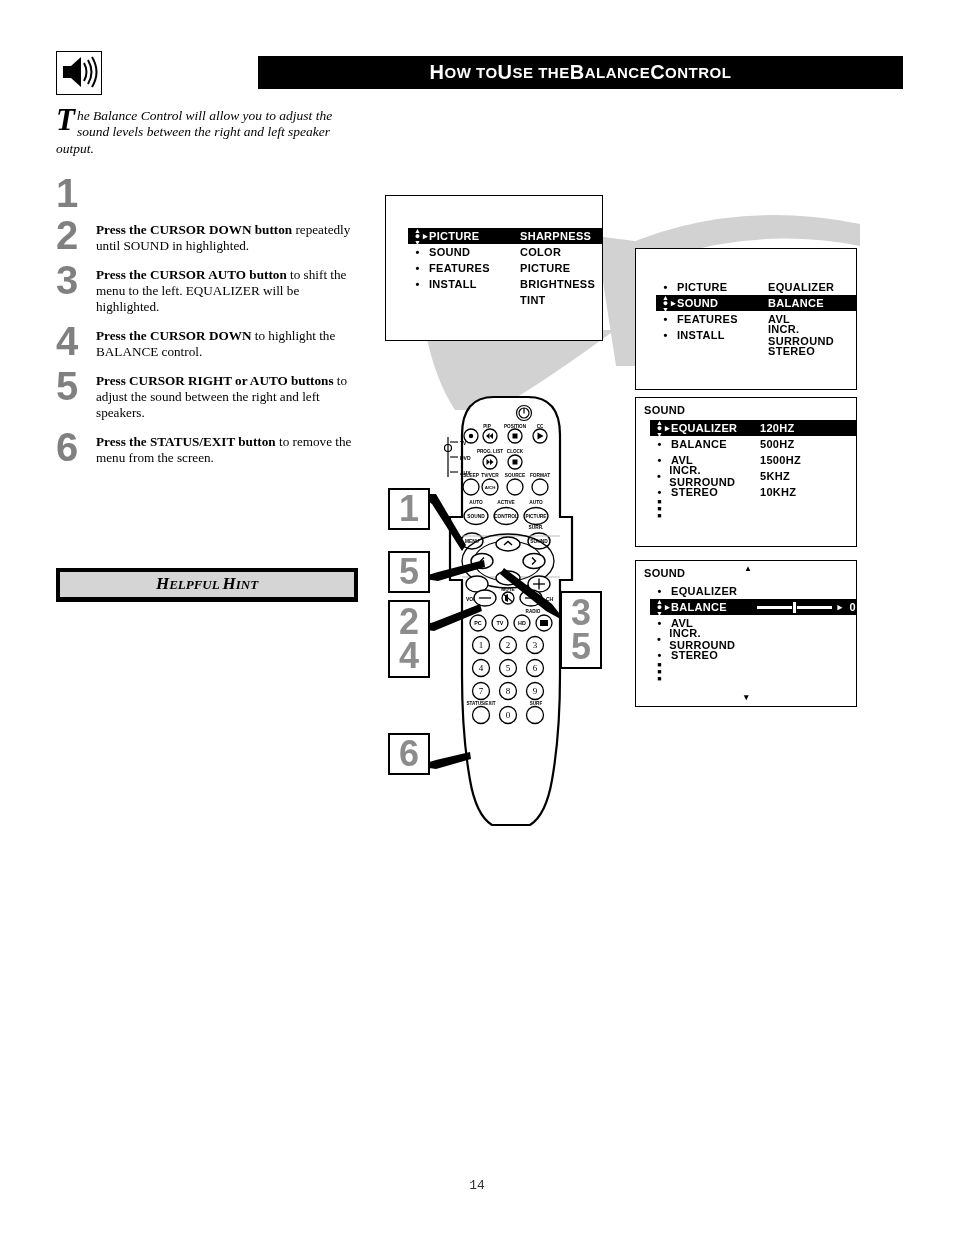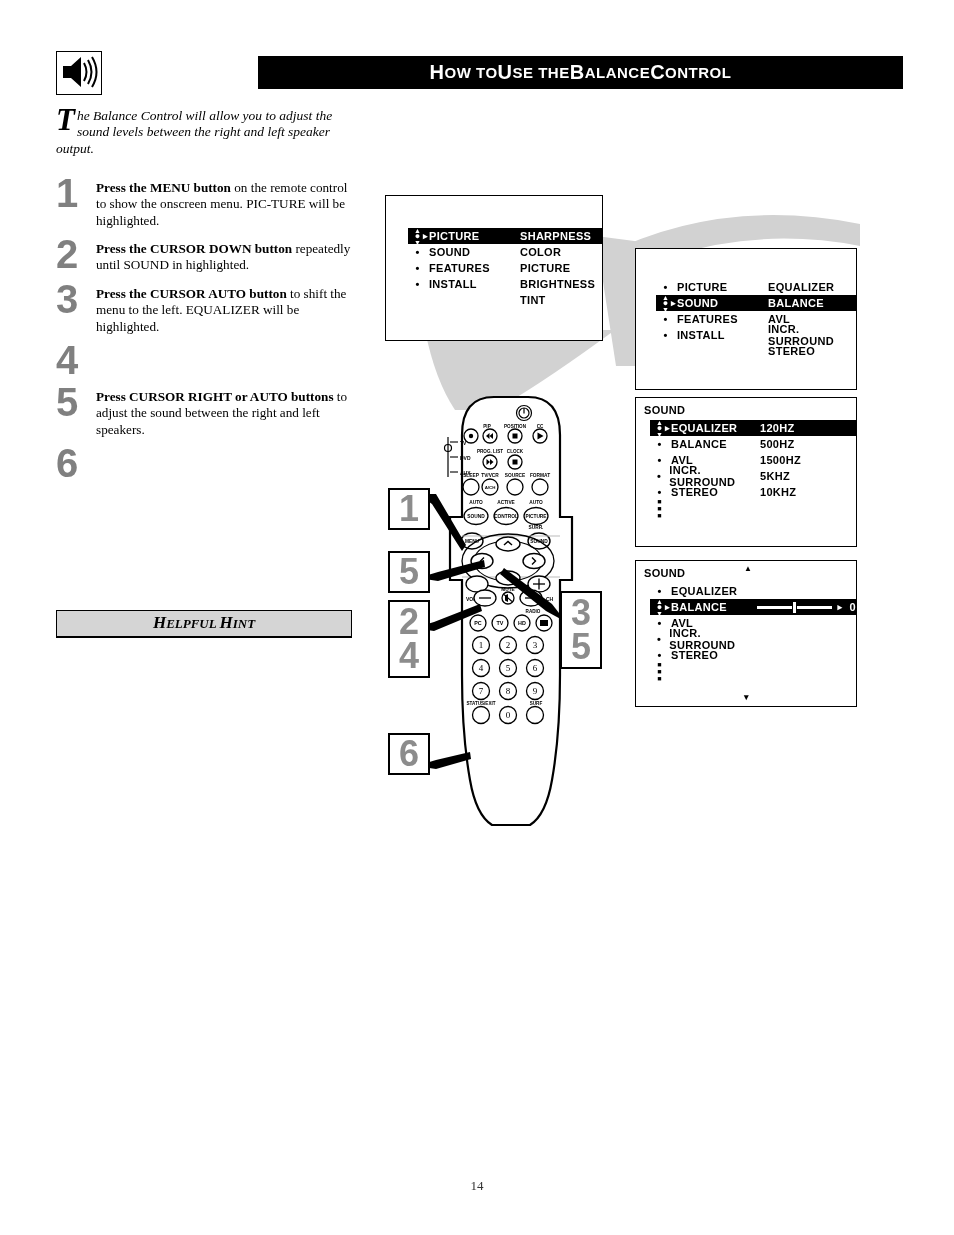--- a/index.html
+++ b/index.html
@@ -18,21 +18,21 @@
   .intro .dropcap{float:left;font-size:31px;line-height:28px;font-weight:bold;font-style:italic;padding-right:2px;margin-top:-2px;}
 
   
   .steps{position:absolute;left:56px;top:176px;width:300px;}
   .step{position:relative;display:flex;margin-bottom:8px;}
   .step-num{width:40px;flex:0 0 40px;color:#808080;font-family:"Liberation Sans",sans-serif;font-weight:bold;font-size:40px;line-height:34px;text-align:left;}
   .step-txt{flex:1;font-size:13.2px;line-height:1.24;font-family:"Liberation Serif",serif;padding-top:4px;}
   .step-txt b{font-weight:bold;}
 
   
-  .hint{position:absolute;left:56px;top:568px;width:294px;border:1px solid #000000;background:#fff;margin-top:42px;}
+  .hint{position:absolute;left:56px;top:568px;width:294px;border:4px solid #000000;background:#fff;}
   .hint-hd{background:#d5d5d5;border-bottom:1px solid #000;text-align:center;font-family:"Liberation Serif",serif;
            font-style:italic;font-weight:bold;font-size:17px;padding:2px 0 3px;}
   .hint-hd .sc{font-size:13px;}
   .hint-bd{padding:5px 7px 7px;font-size:13.2px;line-height:1.3;}
 
   
   .osd{position:absolute;border:1px solid #000;background:#fff;
        font-family:"Liberation Sans",sans-serif;font-weight:bold;font-size:11px;letter-spacing:.3px;}
   .osd-row{display:flex;align-items:center;height:16px;}
   .osd-col-l{width:112px;display:flex;align-items:center;padding-left:4px;box-sizing:border-box;}
@@ -66,21 +66,21 @@
   
   .beam{position:absolute;background:#d0d0d0;}
 
   
   .callout{position:absolute;border:2px solid #000;background:#fff;display:flex;align-items:center;justify-content:center;
            color:#8c8c8c;font-family:"Liberation Sans",sans-serif;font-weight:bold;font-size:36px;line-height:32px;z-index:6;}
   .callout.two{flex-direction:column;font-size:36px;line-height:34px;padding:2px 0;}
 
   
   .pageno{position:absolute;left:0;top:1178px;width:954px;text-align:center;
-          font-family:Liberation Serif, serif;font-size:13px;color:#333;}
+          font-family:Liberation Mono, monospace;font-size:13px;color:#333;}
 
   svg{display:block;}
 </style>
 </head>
 <body>
 
 <div class="page">
 
   <div class="hdr-icon">
     <svg width="42" height="40" viewBox="0 0 42 40">
@@ -103,39 +103,40 @@
     </div>
   </div>
 
   <div class="intro">
     <span class="dropcap">T</span><span>he Balance Control will allow you to adjust the sound levels between the right and left speaker output.</span>
   </div>
 
   <div class="steps" id="steps">
       <div class="step">
         <div class="step-num">1</div>
-        <div class="step-txt"><b>Press the MENU button</b> on the remote control to show the onscreen menu. PIC-TURE will be highlighted.</div>
       </div>
       <div class="step">
         <div class="step-num">2</div>
         <div class="step-txt"><b>Press the CURSOR DOWN button</b> repeatedly until SOUND in highlighted.</div>
       </div>
       <div class="step">
         <div class="step-num">3</div>
         <div class="step-txt"><b>Press the CURSOR AUTO button</b> to shift the menu to the left. EQUALIZER will be highlighted.</div>
       </div>
       <div class="step">
         <div class="step-num">4</div>
+        <div class="step-txt"><b>Press the CURSOR DOWN</b> to highlight the BALANCE control.</div>
       </div>
       <div class="step">
         <div class="step-num">5</div>
         <div class="step-txt"><b>Press CURSOR RIGHT or AUTO buttons</b> to adjust the sound between the right and left speakers.</div>
       </div>
       <div class="step">
         <div class="step-num">6</div>
+        <div class="step-txt"><b>Press the STATUS/EXIT button</b> to remove the menu from the screen.</div>
       </div>
     </div>
 
   <div class="hint">
     <div class="hint-hd">
       <span>H</span><span class="sc">ELPFUL </span><span>H</span><span class="sc">INT</span>
     </div>
   </div>
 
   <svg class="beam" style="left:380px;top:330px;width:260px;height:90px;background:none;">

